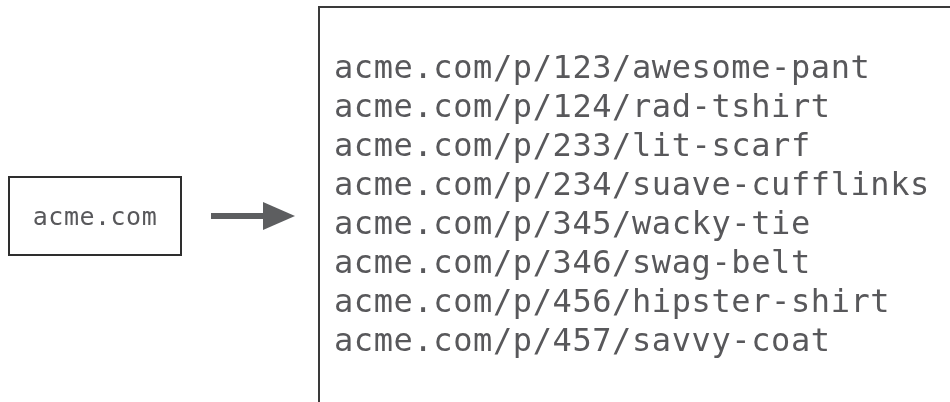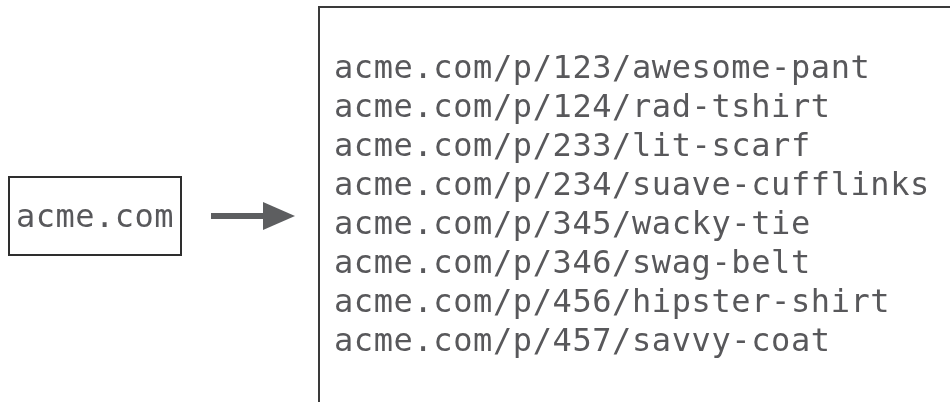--- a/index.html
+++ b/index.html
@@ -21,21 +21,21 @@
     top: 176px;
     width: 170px;
     height: 76px;
     border: 2px solid #2e2e2e;
     background: #ffffff;
     display: flex;
     align-items: center;
     justify-content: center;
   }
   .source-label {
-    font-size: 32px;
+    font-size: 25px;
     color: #58585b;
     letter-spacing: 0.5px;
     white-space: nowrap;
   }
   .arrow-wrap {
     position: absolute;
     left: 205px;
     top: 197px;
     width: 95px;
     height: 38px;

